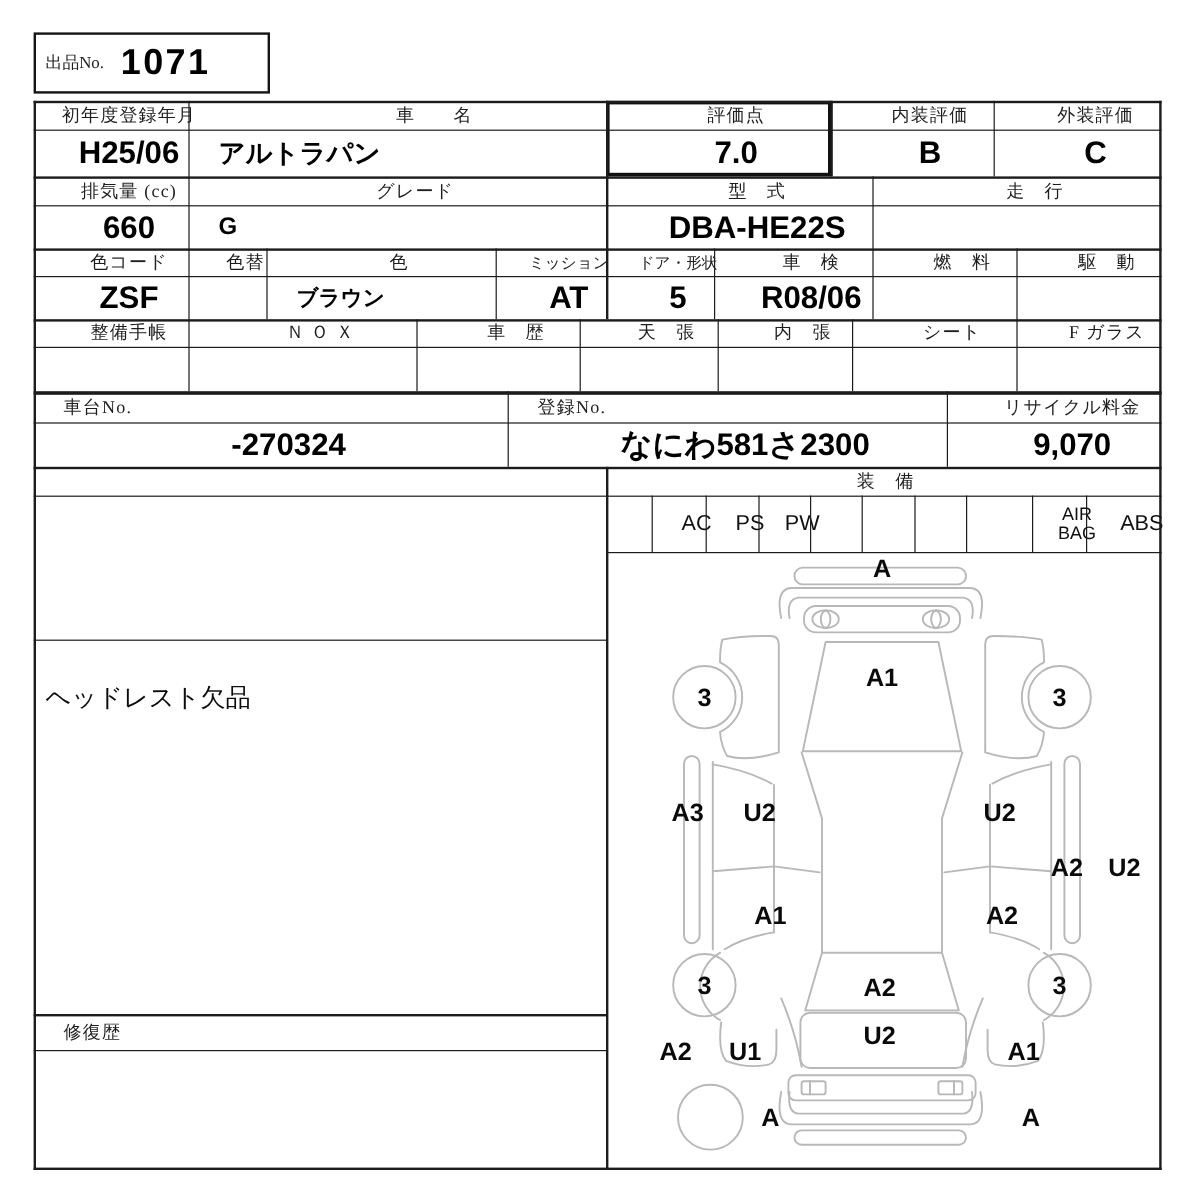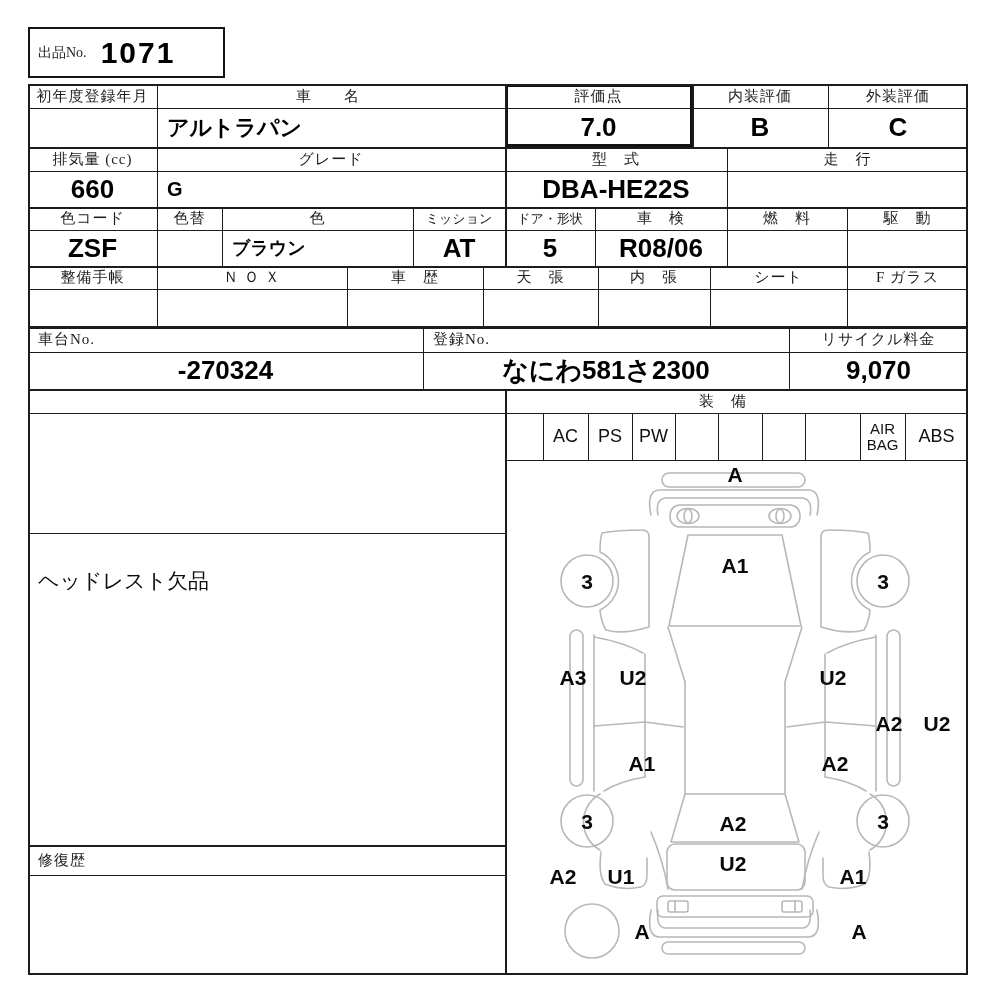--- a/index.html
+++ b/index.html
@@ -1,19 +1,19 @@
 <!DOCTYPE html>
 <html><head>
 <meta charset="utf-8">
 <style>
   html,body{margin:0;padding:0;background:#ffffff;}
   #sheet{position:relative;width:1000px;height:1000px;background:#fff;overflow:hidden;
          font-family:"Liberation Sans","DejaVu Sans",sans-serif;color:#111;}
   .cell{position:absolute;box-sizing:border-box;display:flex;align-items:center;justify-content:center;
-        white-space:nowrap;overflow:hidden;}
+        white-space:nowrap;overflow:hidden;margin-left:15px;}
   .lbl{font-family:"Liberation Serif","DejaVu Serif",serif;font-size:15px;color:#1d1d1d;letter-spacing:1px;}
   .lbl.sm{font-size:13px;letter-spacing:0;}
   .val{font-weight:bold;font-size:26px;color:#000;}
   .val.f22{font-size:22px;border-radius:14px;} .val.f20{font-size:20px;} .val.f18{font-size:18px;}
   .left{justify-content:flex-start;padding-left:10px;}
   .hl,.vl{position:absolute;background:#1c1c1c;}
   .note{position:absolute;font-size:21px;color:#0d0d0d;white-space:nowrap;}
   #auction-box{position:absolute;left:28px;top:27px;width:197px;height:51px;border:2px solid #141414;
         box-sizing:border-box;display:flex;align-items:center;}
   #auction-box .a-lbl{font-family:"Liberation Serif","DejaVu Serif",serif;font-size:14px;margin-left:8px;color:#1d1d1d;}
@@ -28,25 +28,26 @@
 <body>
 
 <div id="sheet">
 
   <div id="auction-box">
     <span class="a-lbl">出品No.</span>
     <span class="a-val">1071</span>
   </div>
 
   <div class="cell lbl" style="left:28px;top:84px;width:129px;height:24px">初年度登録年月</div>
-  <div class="cell lbl" style="left:154px;top:84px;width:348px;height:24px">車　　名</div>
+  <div class="cell lbl" style="left:173px;top:84px;width:348px;height:24px">車　　名</div>
   <div class="cell lbl" style="left:505px;top:84px;width:187px;height:24px">評価点</div>
   <div class="cell lbl" style="left:692px;top:84px;width:136px;height:24px">内装評価</div>
   <div class="cell lbl" style="left:828px;top:84px;width:140px;height:24px">外装評価</div>
 
+  <div class="cell val" style="left:28px;top:108px;width:129px;height:39px">H25/06</div>
   <div class="cell val f22 left" style="left:157px;top:108px;width:348px;height:39px">アルトラパン</div>
   <div class="cell val" style="left:505px;top:108px;width:187px;height:39px">7.0</div>
   <div class="cell val" style="left:692px;top:108px;width:136px;height:39px">B</div>
   <div class="cell val" style="left:828px;top:108px;width:140px;height:39px">C</div>
   <div id="score-box"></div>
 
   <div class="cell lbl" style="left:28px;top:147px;width:129px;height:24px">排気量 (cc)</div>
   <div class="cell lbl" style="left:157px;top:147px;width:348px;height:24px">グレード</div>
   <div class="cell lbl" style="left:505px;top:147px;width:222px;height:24px">型　式</div>
   <div class="cell lbl" style="left:727px;top:147px;width:241px;height:24px">走　行</div>

